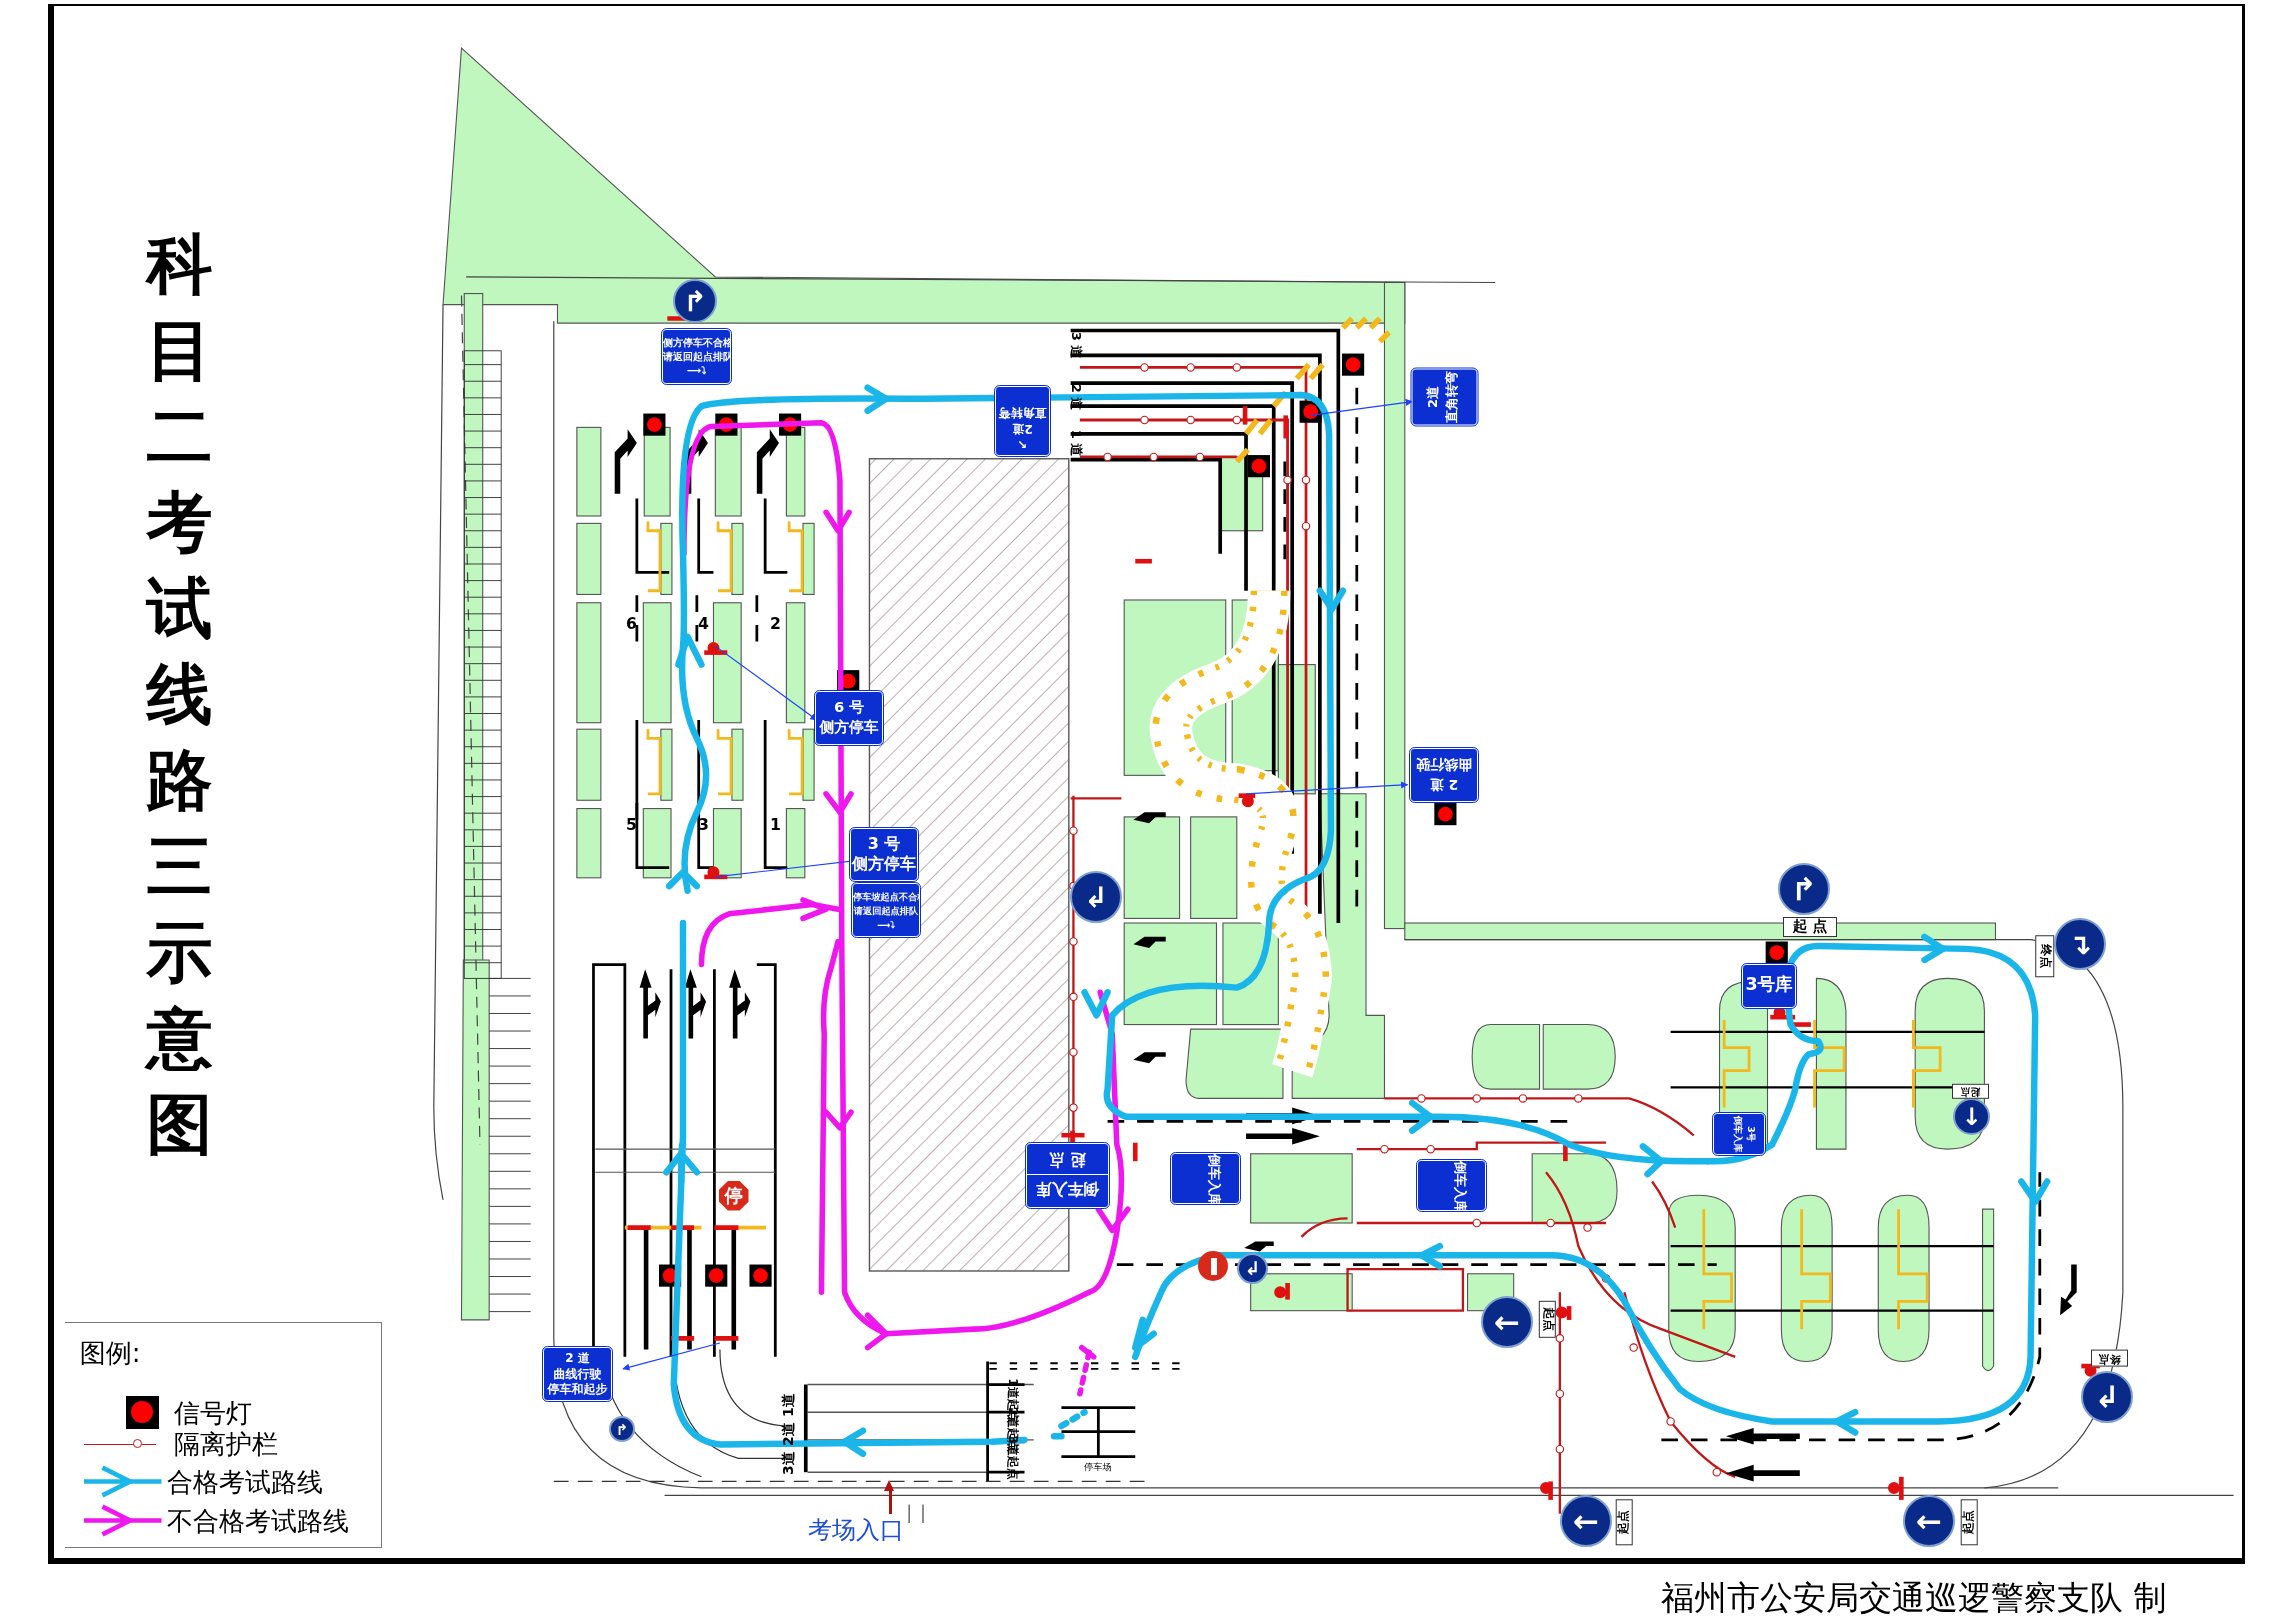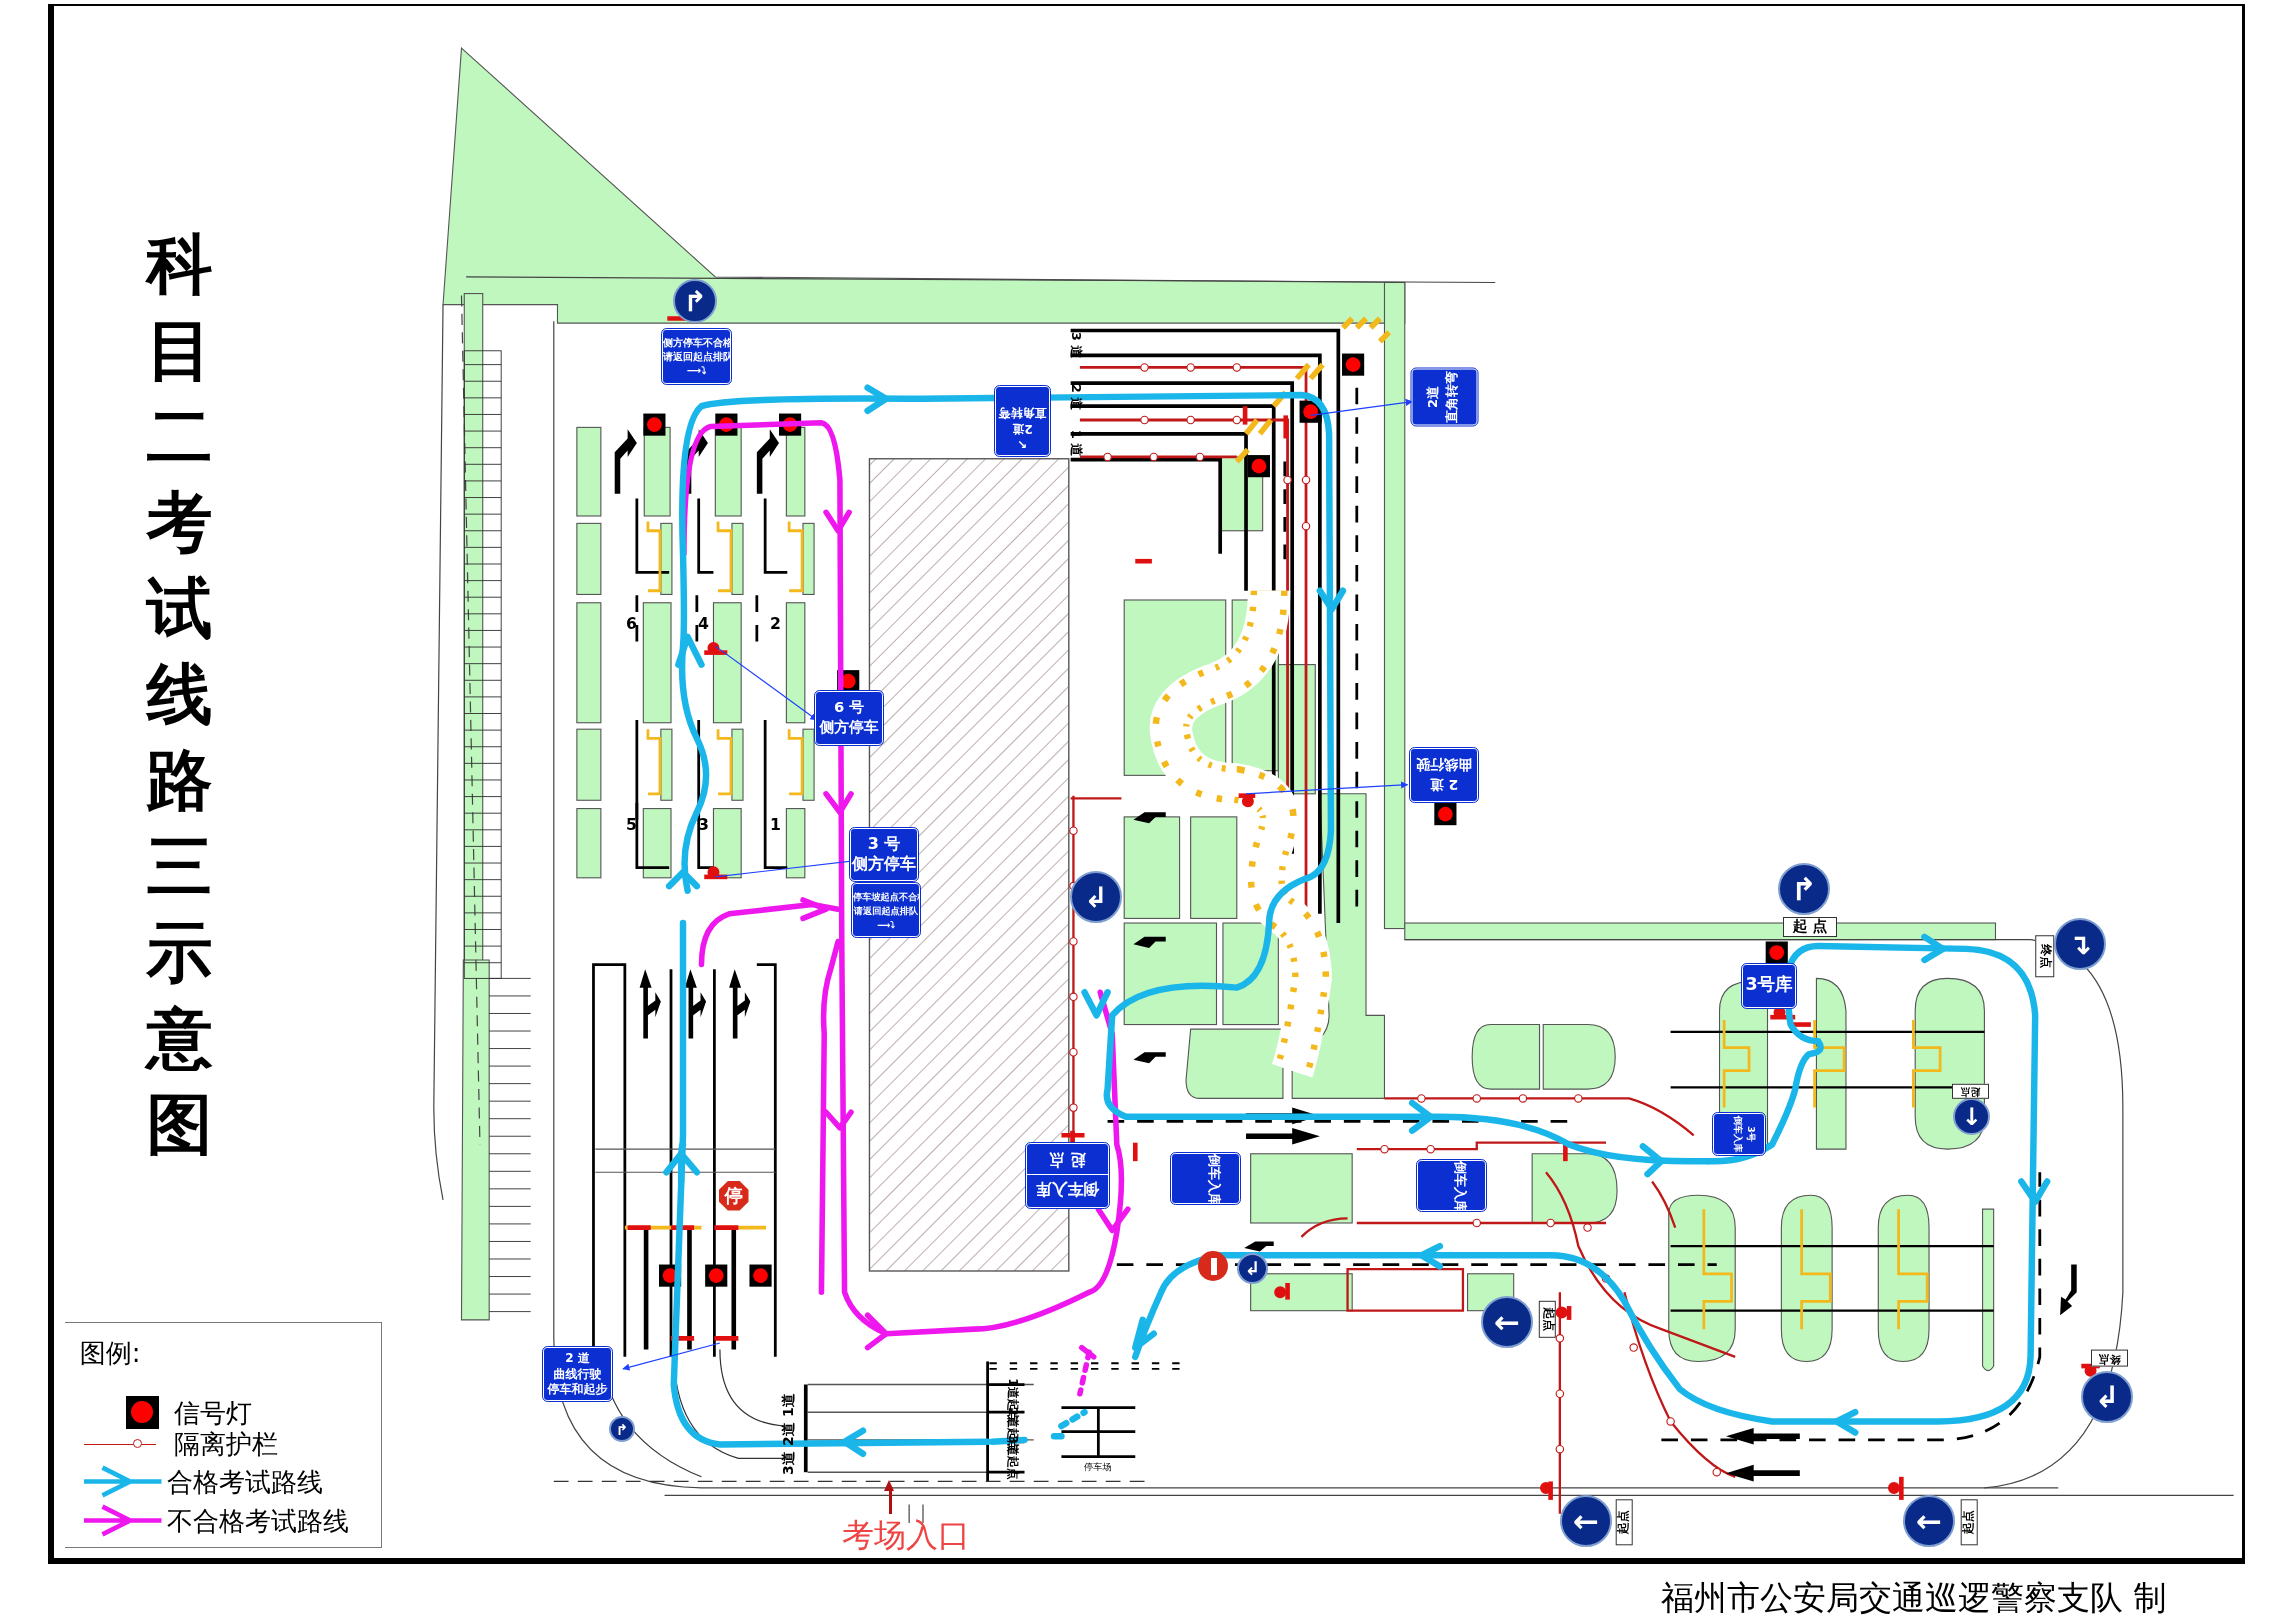--- a/index.html
+++ b/index.html
@@ -14,21 +14,21 @@
   .legend .lg-row{position:absolute;left:0;width:314px;height:37px;}
   .legend .lg-label{position:absolute;left:109px;top:1.8px;font-size:26px;white-space:nowrap;}
   .legend .lg-sym{position:absolute;left:18.5px;top:0;width:83px;height:37px;}
   .sign{position:absolute;background:#0b2fd0;border:1.8px solid #fff;outline:1.8px solid #0b2fd0;border-radius:4.6px;color:#fff;font-weight:bold;text-align:center;box-sizing:border-box;}
   .sign .line{display:block;white-space:nowrap;}
   .rot180{transform:rotate(180deg);}
   .rot90{transform:rotate(90deg);}
   .rotm90{transform:rotate(-90deg);}
   .small-plate{position:absolute;background:#fff;border:1.8px solid #333;font-size:14.8px;font-weight:bold;color:#000;text-align:center;box-sizing:border-box;white-space:nowrap;}
   .label{position:absolute;font-weight:bold;color:#000;white-space:nowrap;}
-  .entry-label{position:absolute;left:842px;top:1514px;color:#ef4444;font-size:32px;white-space:nowrap;}
+  .entry-label{position:absolute;left:808px;top:1514px;color:#1d4ed8;font-size:24px;white-space:nowrap;}
   .round-sign{position:absolute;border-radius:50%;background:#0a2a8a;border:2.8px solid #7f9fd0;box-sizing:border-box;color:#fff;display:flex;align-items:center;justify-content:center;font-weight:bold;}
 </style>
 </head>
 <body>
 
 <div id="frame"></div>
 
 <svg id="map" width="2289" height="1619" viewBox="0 0 2480 1754" xmlns="http://www.w3.org/2000/svg">
   <defs>
     <pattern id="hatch" width="14" height="14" patternUnits="userSpaceOnUse" patternTransform="rotate(45)">

